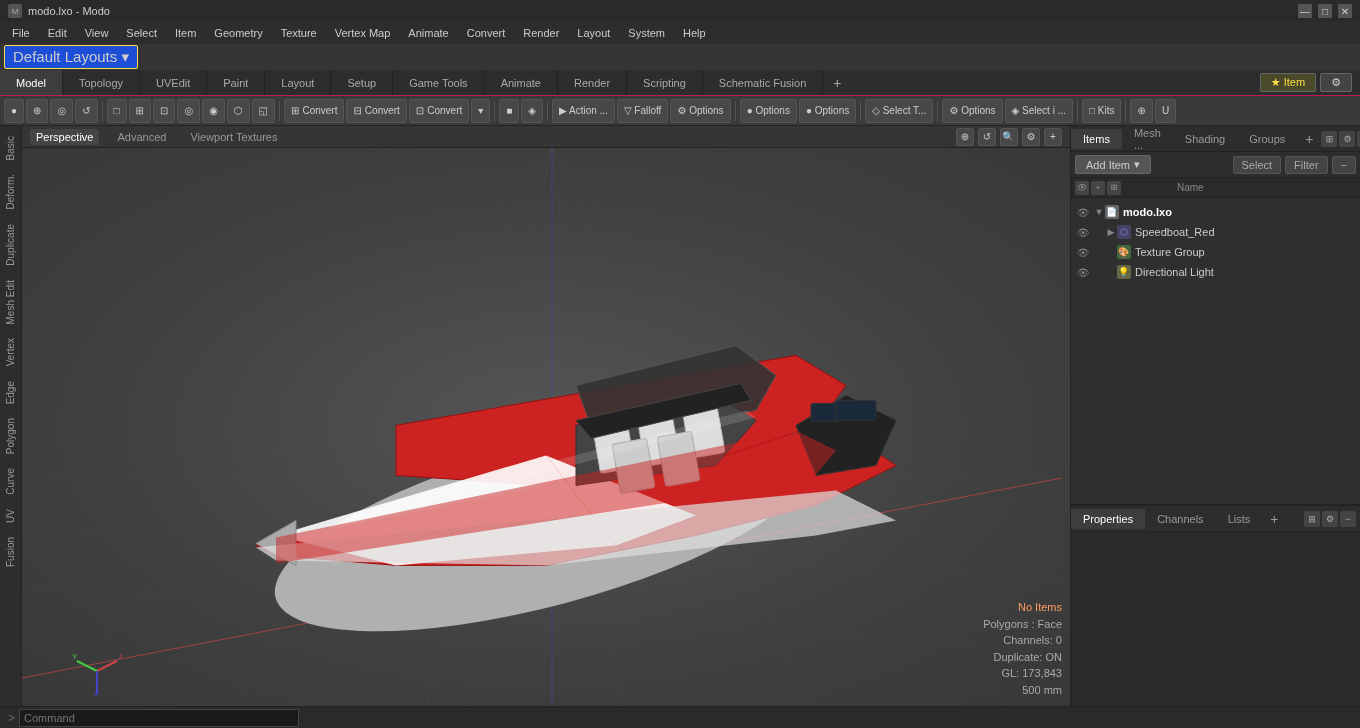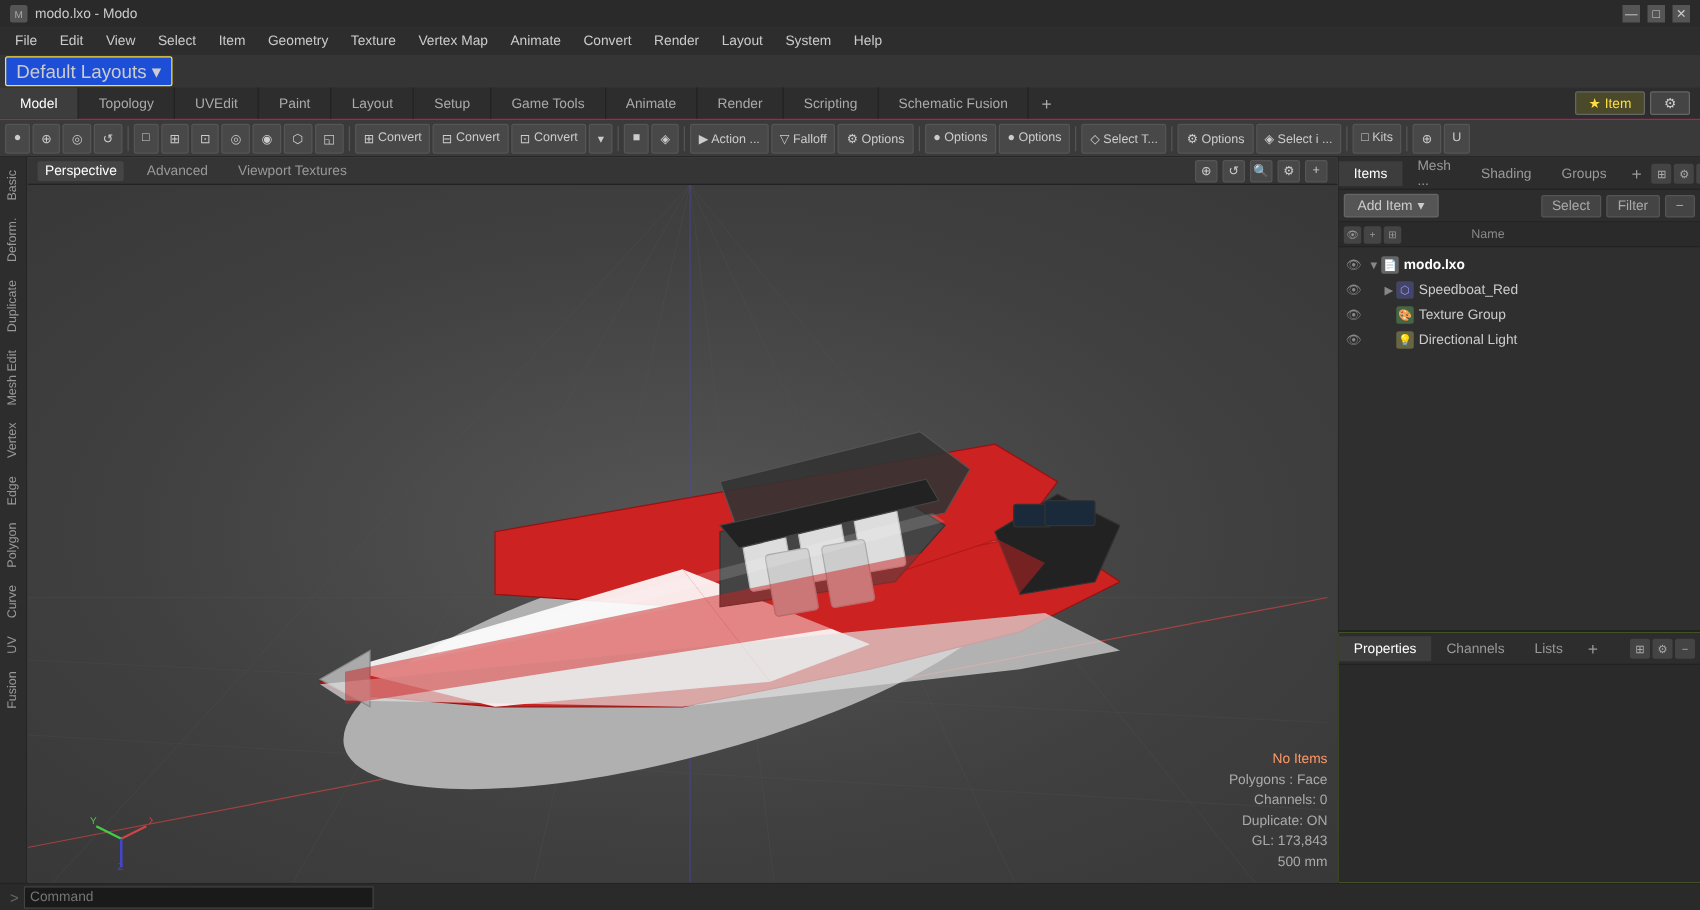--- a/index.html
+++ b/index.html
@@ -333,21 +333,21 @@
     .tree-vis { width: 16px; height: 16px; margin-right: 2px; display: flex; align-items: center; justify-content: center; }
     .eye-icon { font-size: 10px; color: #888; }
     .tree-indent { display: inline-block; }
     .tree-arrow { width: 12px; height: 12px; display: flex; align-items: center; justify-content: center; font-size: 9px; color: #888; cursor: pointer; }
     .tree-node-icon { width: 14px; height: 14px; margin-right: 4px; display: flex; align-items: center; justify-content: center; font-size: 9px; border-radius: 2px; }
     .tree-label { font-size: 11px; color: #ccc; }
 
     
     #properties-panel {
       height: 200px;
-      background: #84cc16;
+      background: #5eead4;
       display: flex;
       flex-direction: column;
       text-align: center;
     }
     #prop-tabs {
       height: 26px;
       background: #2d2d2d;
       display: flex;
       align-items: center;
       border-bottom: 1px solid #222;

